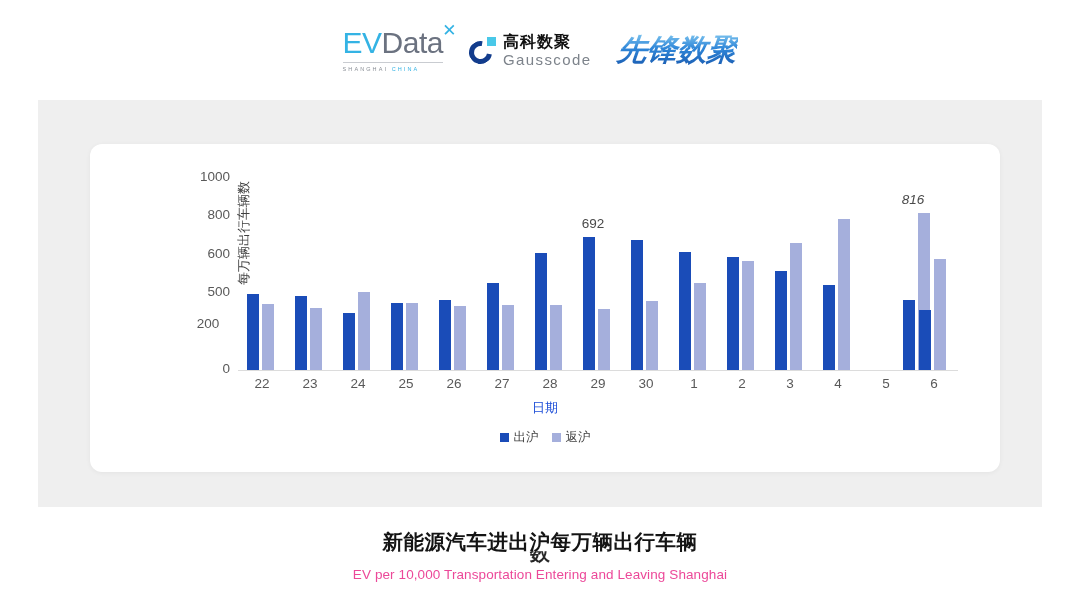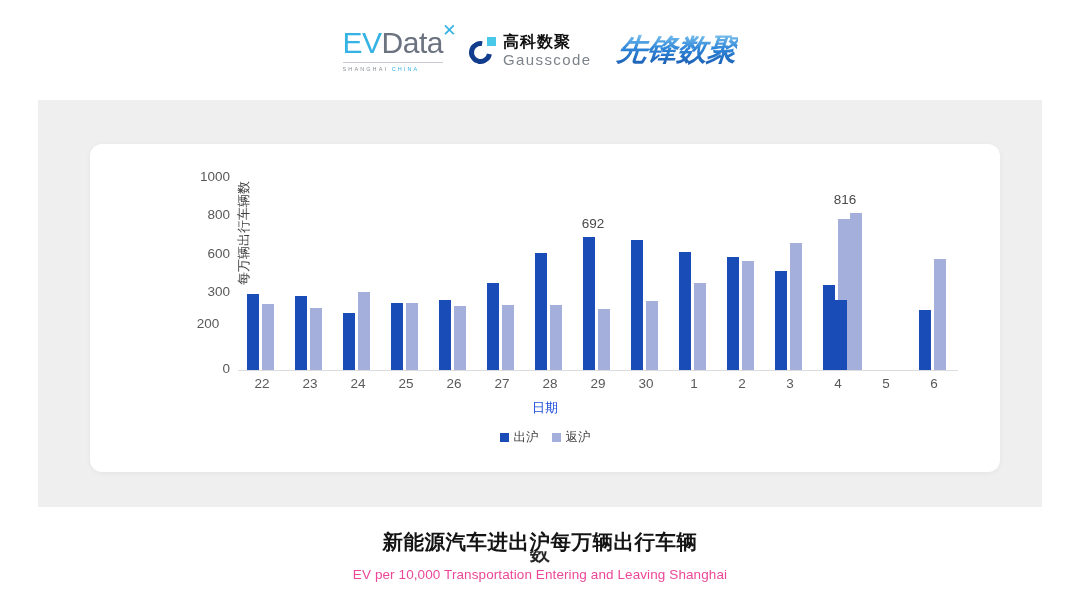--- a/index.html
+++ b/index.html
@@ -175,21 +175,21 @@
 
   <div class="gray-panel"></div>
 
   <div class="chart-card">
     <div class="plot-area">
 
       <div class="ylabel">每万辆出行车辆数</div>
       <div id="yticks">
           <div class="ytick" style="left: 96px; top: 217px;">0</div>
           <div class="ytick" style="left: 96px; top: 172px; text-align: center;">200</div>
-          <div class="ytick" style="left: 96px; top: 140.2px;">300</div>
+          <div class="ytick" style="left: 96px; top: 140.2px;">500</div>
           <div class="ytick" style="left: 96px; top: 101.8px; text-align: right;">600</div>
           <div class="ytick" style="left: 96px; top: 63.4px;">800</div>
           <div class="ytick" style="left: 96px; top: 25px;">1000</div>
         </div>
 
       <div class="axis-line"></div>
 
       <div class="bars" id="bars">
           <div class="group" style="left: 0px; width: 48px;">
             <div class="bar s0" style="height: 76.032px; background: rgb(26, 76, 184);"></div>
@@ -237,21 +237,21 @@
             <div class="bar s1" style="height: 109.44px; background: rgb(165, 175, 220);"></div>
           </div>
           <div class="group" style="left: 528px; width: 48px;">
             <div class="bar s0" style="height: 99.456px; background: rgb(26, 76, 184);"></div>
             <div class="bar s1" style="height: 127.104px; background: rgb(165, 175, 220);"></div>
           </div>
           <div class="group" style="left: 576px; width: 48px;">
             <div class="bar s0" style="height: 85.44px; background: rgb(26, 76, 184);"></div>
             <div class="bar s1" style="height: 150.72px; background: rgb(165, 175, 220);"></div>
           </div>
-          <div class="group" style="left: 588px; width: 48px;">
+          <div class="group" style="left: 656px; width: 48px; font-style: italic;">
             <div class="bar s0" style="height: 70.08px; background: rgb(26, 76, 184);"></div>
             <div class="bar s1" style="height: 156.672px; background: rgb(165, 175, 220);"></div>
             <div class="bar-label" style="bottom: 162.672px;">816</div>
           </div>
           <div class="group" style="left: 672px; width: 48px;">
             <div class="bar s0" style="height: 59.52px; background: rgb(26, 76, 184);"></div>
             <div class="bar s1" style="height: 110.976px; background: rgb(165, 175, 220);"></div>
           </div>
         </div>
       <div id="xticks">

